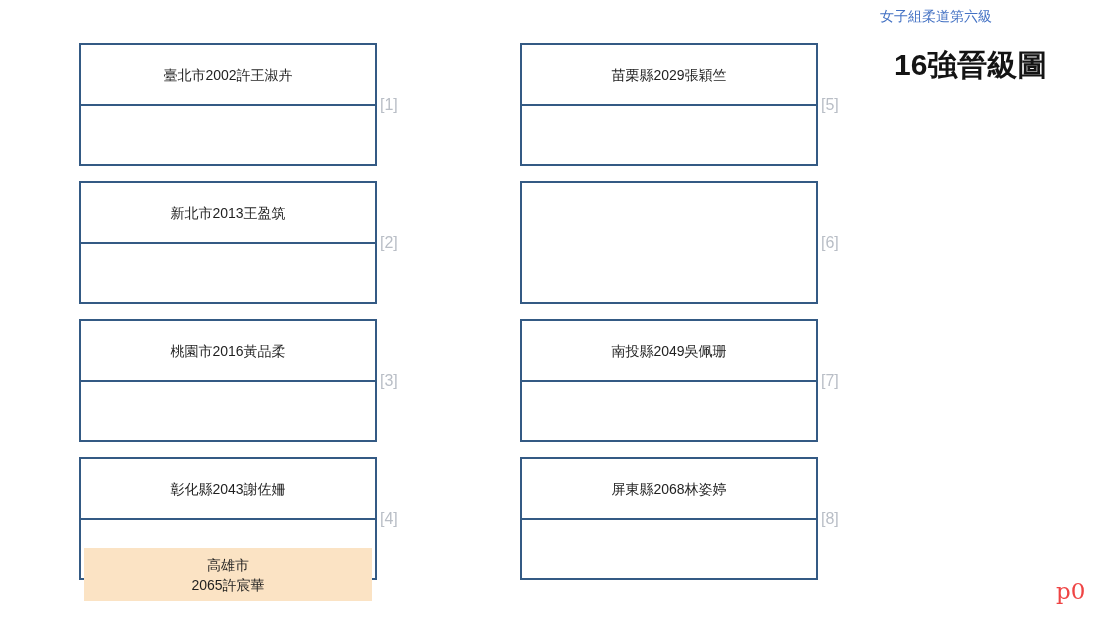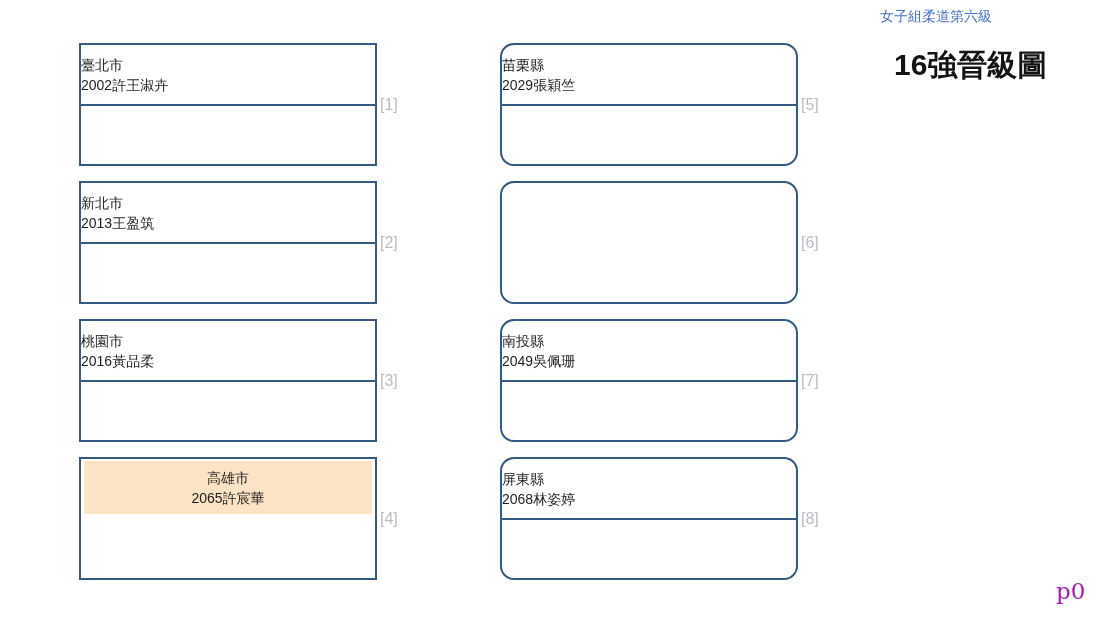--- a/index.html
+++ b/index.html
@@ -10,36 +10,37 @@
     font-family:"Liberation Sans", sans-serif;
     overflow:hidden;
   }
   .match {
     position:absolute;
     width:294px; height:119px;
     border:2px solid #345a84;
     background:#ffffff;
   }
   .col-l { left:79px; }
-  .col-r { left:500px;border-radius:14px; }
+  .col-r { left:520px; }
   .row-1 { top:43px; }
   .row-2 { top:181px; }
   .row-3 { top:319px; }
   .row-4 { top:457px; }
   .cell-top {
     height:59px;
     border-bottom:2px solid #345a84;
-    display:flex; flex-direction:column;
-    align-items:flex-start; justify-content:center;
+    display:flex; flex-direction:row;
+    align-items:center; justify-content:center;
     font-size:14px; line-height:20px; color:#1f1f1f;
     text-align:center;
   }
   .cell-bottom {
     position:relative;
     height:58px;
+    margin-top:26px;
   }
   .fill {
     position:absolute;
     left:3px; right:3px; top:2px; bottom:3px;
     display:flex; flex-direction:column;
     align-items:center; justify-content:center;
     font-size:14px; line-height:20px; color:#1f1f1f;
     text-align:center;
   }
   .fill.highlight { background:#fbe3c4; }
@@ -63,21 +64,21 @@
     left:894px; top:45px;
     color:#141414;
     font-size:30px;
     font-weight:700;
   }
   .watermark {
     position:absolute;
     left:1056px; top:578px;
     font-family:"DejaVu Serif", serif;
     font-size:23px;
-    color:#a21caf;
+    color:#ef4444;
   }
 </style>
 </head>
 <body>
 
 <div class="category">女子組柔道第六級</div>
 <div class="main-title">16強晉級圖</div>
 
 <div class="match col-l row-1">
   <div class="cell-top">
@@ -115,20 +116,24 @@
   <div class="cell-bottom">
     <div class="fill">
       <span></span>
       <span></span>
     </div>
   </div>
   <div class="match-label">[3]</div>
 </div>
 
 <div class="match col-l row-4">
+  <div class="cell-top">
+    <span>彰化縣</span>
+    <span>2043謝佐姍</span>
+  </div>
   <div class="cell-bottom">
     <div class="fill highlight">
       <span>高雄市</span>
       <span>2065許宸華</span>
     </div>
   </div>
   <div class="match-label">[4]</div>
 </div>
 
 <div class="match col-r row-1">

